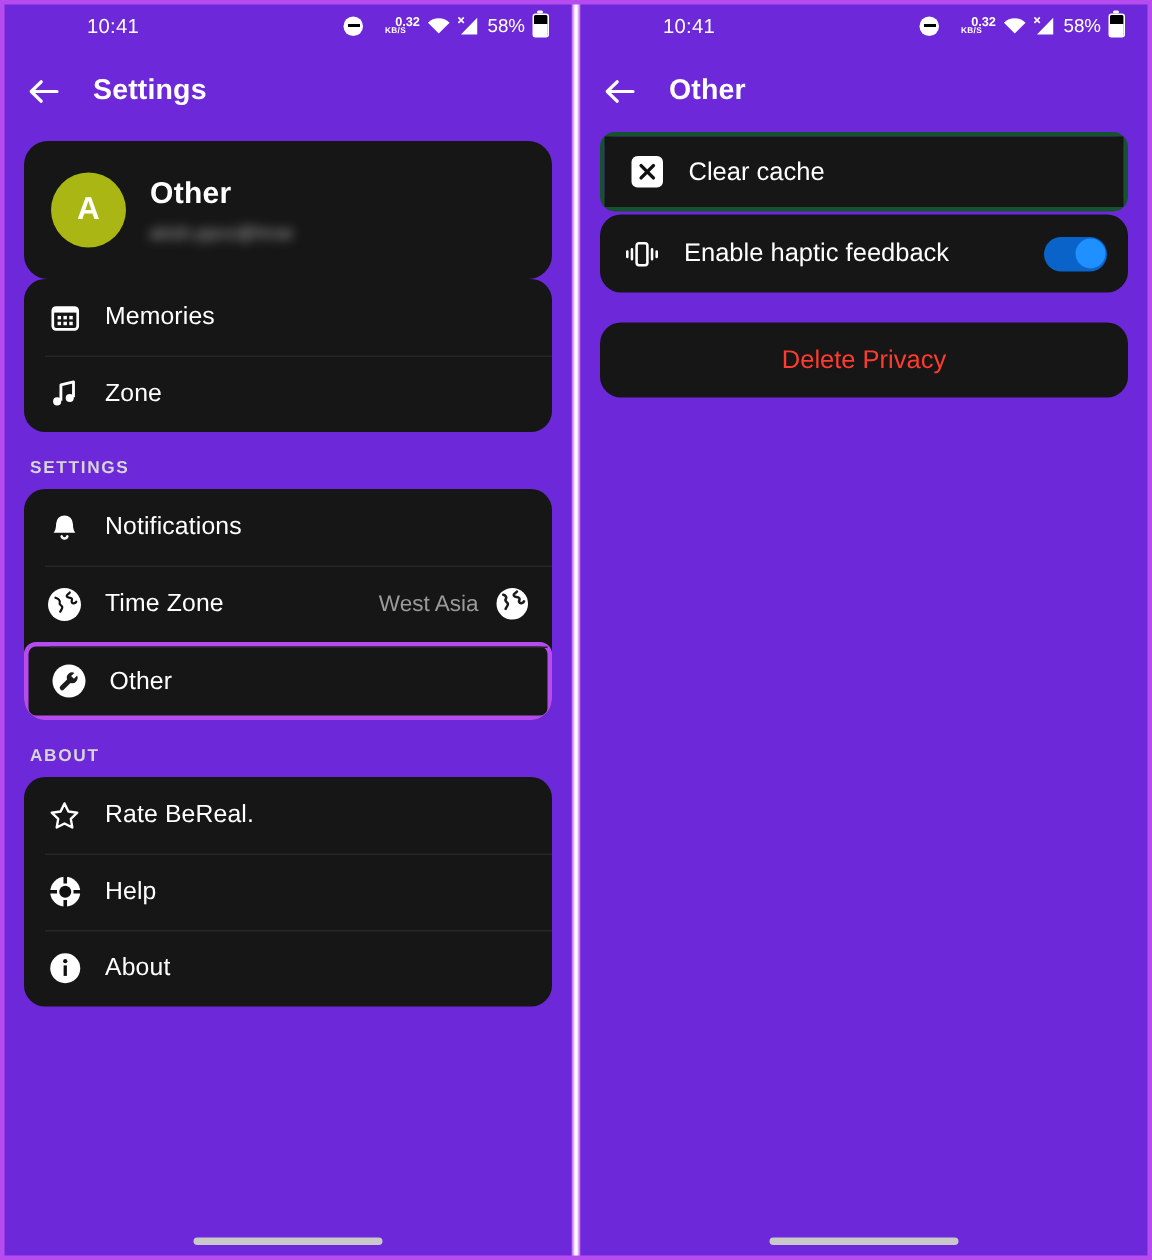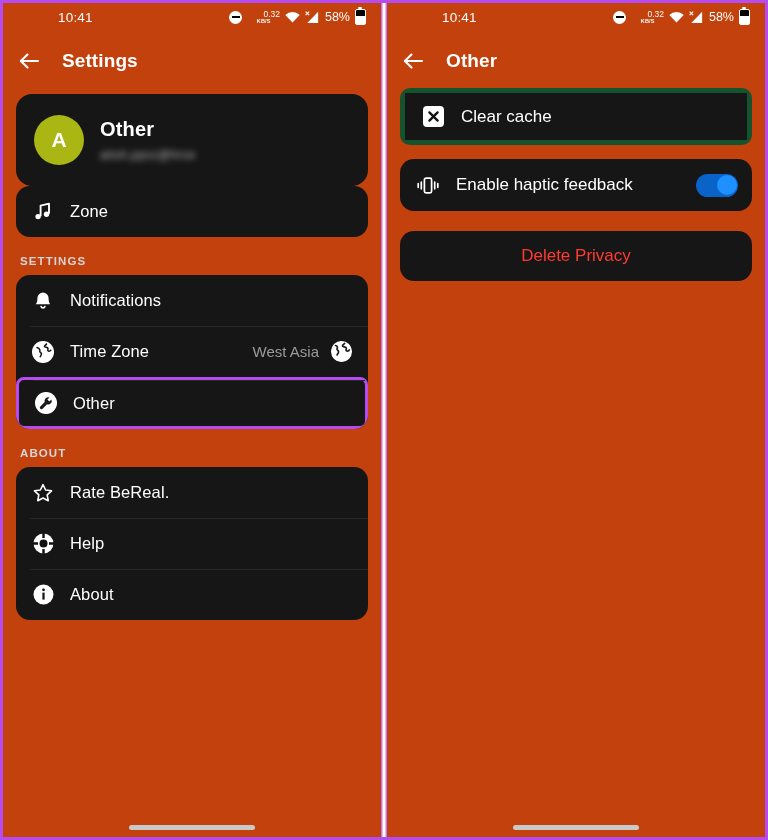--- a/index.html
+++ b/index.html
@@ -14,42 +14,42 @@
     background:#000;display:flex;
   }
   
   .frame:before{
     content:"";position:absolute;inset:0;
     border:3px solid #b64cf0;
     box-sizing:border-box;pointer-events:none;z-index:50;
   }
   .panel{
     position:relative;width:384px;height:840px;
-    background:#c2410c;overflow:hidden;box-sizing:border-box;
+    background:#6d28d9;overflow:hidden;box-sizing:border-box;
   }
   .panel.left{padding:0 0 0 0;}
   .divider{
     position:absolute;left:381px;top:0;width:6px;height:840px;
     background:linear-gradient(90deg,#b64cf0 0%,#ffffff 40%,#ffffff 60%,#b64cf0 100%);
     z-index:40;
   }
 
   
   .statusbar{
     height:34px;display:flex;align-items:center;
     padding:0 18px;color:#fff;font-size:13px;position:relative;
   }
   .sb-time{font-size:13.5px;font-weight:500;letter-spacing:.2px;margin-left:40px;}
   .sb-right{position:absolute;right:18px;top:0;height:34px;display:flex;align-items:center;gap:5px;}
   .ic-dnd{
     width:13px;height:13px;border-radius:50%;background:#fff;position:relative;
   }
   .ic-dnd:after{content:"";position:absolute;left:2.5px;top:5.7px;width:8px;height:1.8px;background:#000;}
   .netspeed{display:flex;flex-direction:column;align-items:center;line-height:1;}
-  .netspeed .n1{font-size:8.5px;font-weight:400;margin-left:16px;}
+  .netspeed .n1{font-size:8.5px;font-weight:700;margin-left:16px;}
   .netspeed .n2{font-size:5.5px;font-weight:700;letter-spacing:.2px;}
   .ic-wifi{width:15px;height:11px;position:relative;}
   .ic-wifi svg{display:block;}
   .ic-sig{width:15px;height:12px;position:relative;}
   .sb-batt-txt{font-size:12.5px;font-weight:500;}
   .ic-batt{
     width:9px;height:14px;border:1.6px solid #fff;border-radius:2px;position:relative;
     background:linear-gradient(to top,#fff 58%,#000 58%);
   }
   .ic-batt:before{
@@ -99,25 +99,25 @@
   }
 
   
   .rrow{
     display:flex;align-items:center;height:52px;padding:0 14px;
     background:#161616;border-radius:14px;
   }
   .rrow .ic{width:28px;flex:none;display:flex;align-items:center;justify-content:center;}
   .rrow .lbl{color:#fff;font-size:17px;margin-left:14px;flex:1;}
   .rcard-hl{
-    border:5px solid #14532d;border-radius:10px;box-sizing:border-box;
+    border:3px solid #14532d;border-radius:10px;box-sizing:border-box;
     background:#161616;padding:0;
   }
   .rcard-hl .rrow{border-radius:0;height:47px;}
-  .mt14{margin-top:14px;}
+  .mt14{margin-top:2px;}
   .mt20{margin-top:20px;}
   .danger{
     background:#161616;border-radius:14px;height:50px;
     display:flex;align-items:center;justify-content:center;
     color:#ff3b30;font-size:17px;
   }
   .toggle{
     width:42px;height:23px;border-radius:12px;background:#0a63c9;position:relative;flex:none;
   }
   .toggle .knob{
@@ -187,20 +187,35 @@
         <div class="avatar">A</div>
         <div class="pinfo">
           <div class="pname">Other</div>
           <div class="pmail">atish.ppvz@hrse</div>
         </div>
       </div>
 
       <div class="card">
         <div class="row">
           <div class="ic">
+            <svg width="19" height="19" viewBox="0 0 19 19">
+              <rect x="1.2" y="3" width="16.6" height="14.6" rx="2.2" fill="none" stroke="#fff" stroke-width="1.8"></rect>
+              <rect x="1.2" y="3" width="16.6" height="3.4" fill="#fff"></rect>
+              <rect x="4.4" y="8.6" width="2.3" height="2.3" fill="#fff"></rect>
+                <rect x="8.3" y="8.6" width="2.3" height="2.3" fill="#fff"></rect>
+                <rect x="12.2" y="8.6" width="2.3" height="2.3" fill="#fff"></rect>
+              <rect x="4.4" y="12.5" width="2.3" height="2.3" fill="#fff"></rect>
+                <rect x="8.3" y="12.5" width="2.3" height="2.3" fill="#fff"></rect>
+                <rect x="12.2" y="12.5" width="2.3" height="2.3" fill="#fff"></rect>
+            </svg>
+          </div>
+          <div class="lbl">Memories</div>
+        </div>
+        <div class="row">
+          <div class="ic">
             <svg width="18" height="19" viewBox="0 0 18 19">
               <path d="M6.6 14.2V3.6l8.4-2v10.2" fill="none" stroke="#fff" stroke-width="1.9" stroke-linejoin="round"></path>
               <circle cx="4.1" cy="14.6" r="2.7" fill="#fff"></circle>
                 <circle cx="12.5" cy="12.3" r="2.7" fill="#fff"></circle>
             </svg>
           </div>
           <div class="lbl">Zone</div>
         </div>
       </div>
 

